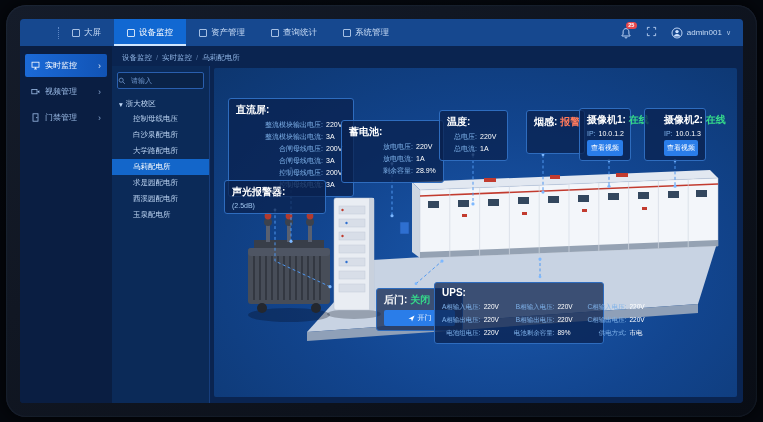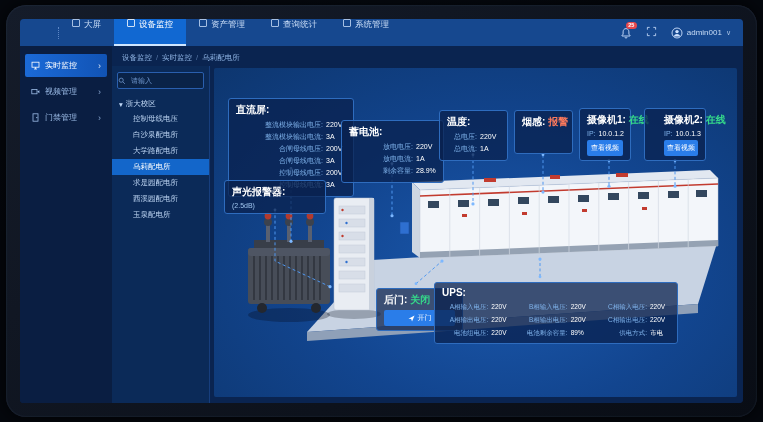--- a/index.html
+++ b/index.html
@@ -4,21 +4,21 @@
 <style>
   html,body{margin:0;padding:0;}
   body{width:763px;height:422px;overflow:hidden;background:#04060a;font-family:"Liberation Sans","DejaVu Sans",sans-serif;}
   .stage{position:relative;width:763px;height:422px;background:radial-gradient(ellipse at 50% 45%,#0b1626 0%,#05080e 72%);}
   .bezel{position:absolute;left:6px;top:5px;right:6px;bottom:5px;background:linear-gradient(145deg,#151c2a,#090d15);border-radius:20px;box-shadow:0 0 22px rgba(0,0,0,.85), inset 0 0 2px rgba(120,150,190,.25);padding:14px;box-sizing:border-box;}
   .app{width:100%;height:100%;border-radius:4px;overflow:hidden;display:flex;flex-direction:column;background:#0a2450;}
 
   
   .topbar{height:27px;flex:0 0 auto;background:#16488f;display:flex;align-items:stretch;color:#c9ddf7;font-size:8.5px;}
   .tb-sep{border-left:1px dotted #5d87c6;height:12px;align-self:center;margin-left:38px;}
-  .tab{display:flex;align-items:flex-start;gap:4px;padding:0 13px;cursor:pointer;white-space:nowrap;}
+  .tab{display:flex;align-items:center;gap:4px;padding:0 13px;cursor:pointer;white-space:nowrap;}
   .tab.active{background:#1168d2;color:#fff;box-shadow:inset 0 -2px 0 #cfe6ff;}
   .ticon{width:6px;height:6px;border:1px solid currentColor;border-radius:1px;opacity:.8;flex:0 0 auto;}
   .tb-right{margin-left:auto;display:flex;align-items:center;gap:14px;padding-right:12px;}
   .bell{position:relative;display:flex;}
   .badge{position:absolute;top:-5px;left:6px;background:#e5484d;color:#fff;font-size:5.5px;line-height:7px;padding:0 2.5px;border-radius:5px;font-weight:bold;}
   .user{display:flex;align-items:center;gap:4px;font-size:8px;}
   .caret{font-size:7px;opacity:.8;}
 
   
   .bodyrow{flex:1;display:flex;min-height:0;background:#0a2450;}
@@ -55,27 +55,27 @@
   .card .title{font-size:10px;font-weight:bold;margin-bottom:3px;white-space:nowrap;}
   .card .row{display:flex;margin:2px 0;white-space:nowrap;align-items:baseline;}
   .card .lbl{color:#7fb2ea;flex:1;text-align:right;margin-right:3px;}
   .card .val{color:#fff;min-width:20px;}
   .status-green{color:#35d98a;font-weight:bold;}
   .status-red{color:#ff7a5c;font-weight:bold;}
   .btn{display:flex;align-items:center;justify-content:center;gap:3px;background:#2a7de9;color:#fff;border:none;border-radius:2px;font-size:7px;padding:3px 0;width:100%;cursor:pointer;font-family:inherit;margin-top:3px;}
   #card-dc{left:14px;top:30px;width:126px;}
   #card-batt{left:127px;top:52px;width:103px;}
   #card-temp{left:225px;top:42px;width:69px;min-height:44px;}
-  #card-smoke{left:300px;top:42px;width:59px;min-height:44px;}
+  #card-smoke{left:312px;top:42px;width:59px;min-height:44px;}
   #card-cam1{left:365px;top:40px;width:52px;}
   #card-cam2{left:430px;top:40px;width:62px;padding-left:19px;}
   #card-alarm{left:10px;top:112px;width:102px;min-height:30px;}
   #card-alarm .sub{color:#9fc5ef;margin-top:2px;}
   #card-door{left:127px;top:220px;width:87px;margin-left:35px;}
-  #card-ups{left:220px;top:214px;width:244px;}
+  #card-ups{left:220px;top:214px;width:170px;}
   .ups-grid{display:grid;grid-template-columns:repeat(3,1fr);column-gap:10px;row-gap:1px;font-size:6.5px;}
   .ups-grid .row{margin:1.5px 0;}
   .ip-lbl{color:#7fb2ea;margin-right:3px;}
 </style>
 </head>
 <body>
 
 <div class="stage">
  <div class="bezel">
   <div class="app">

